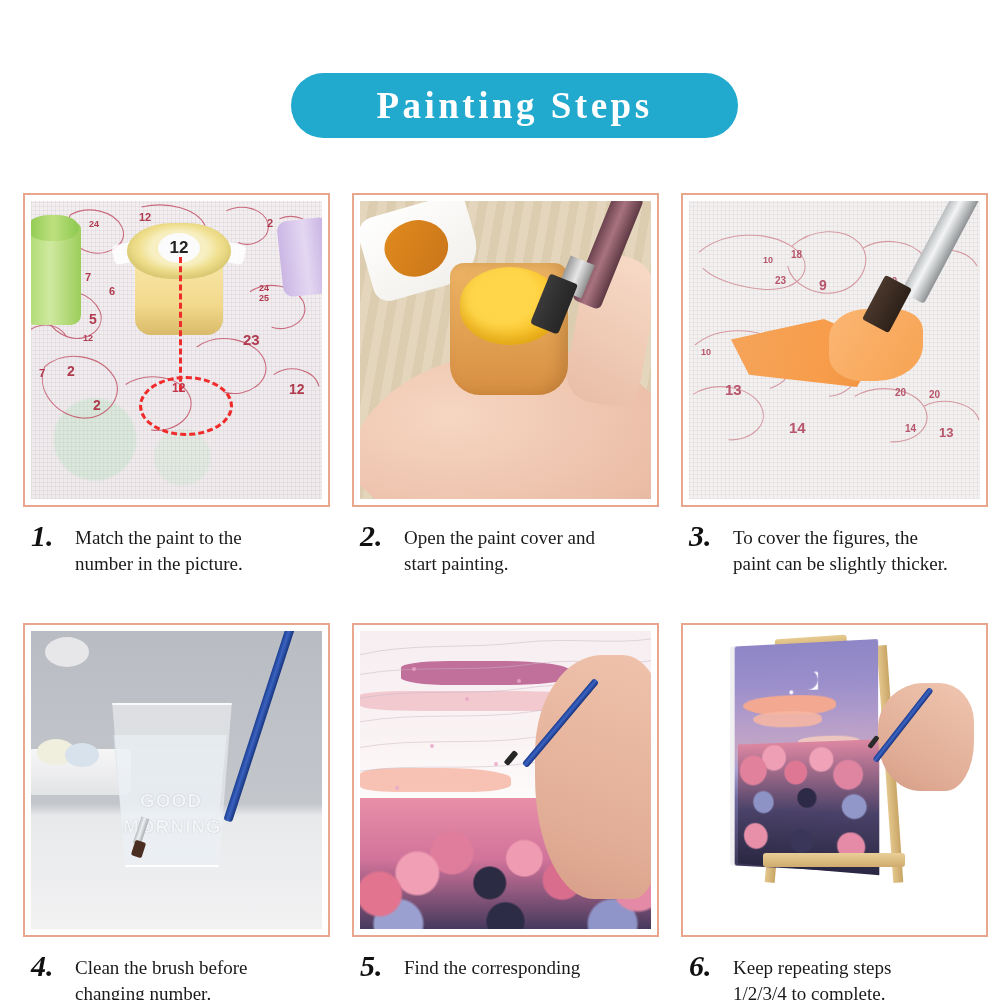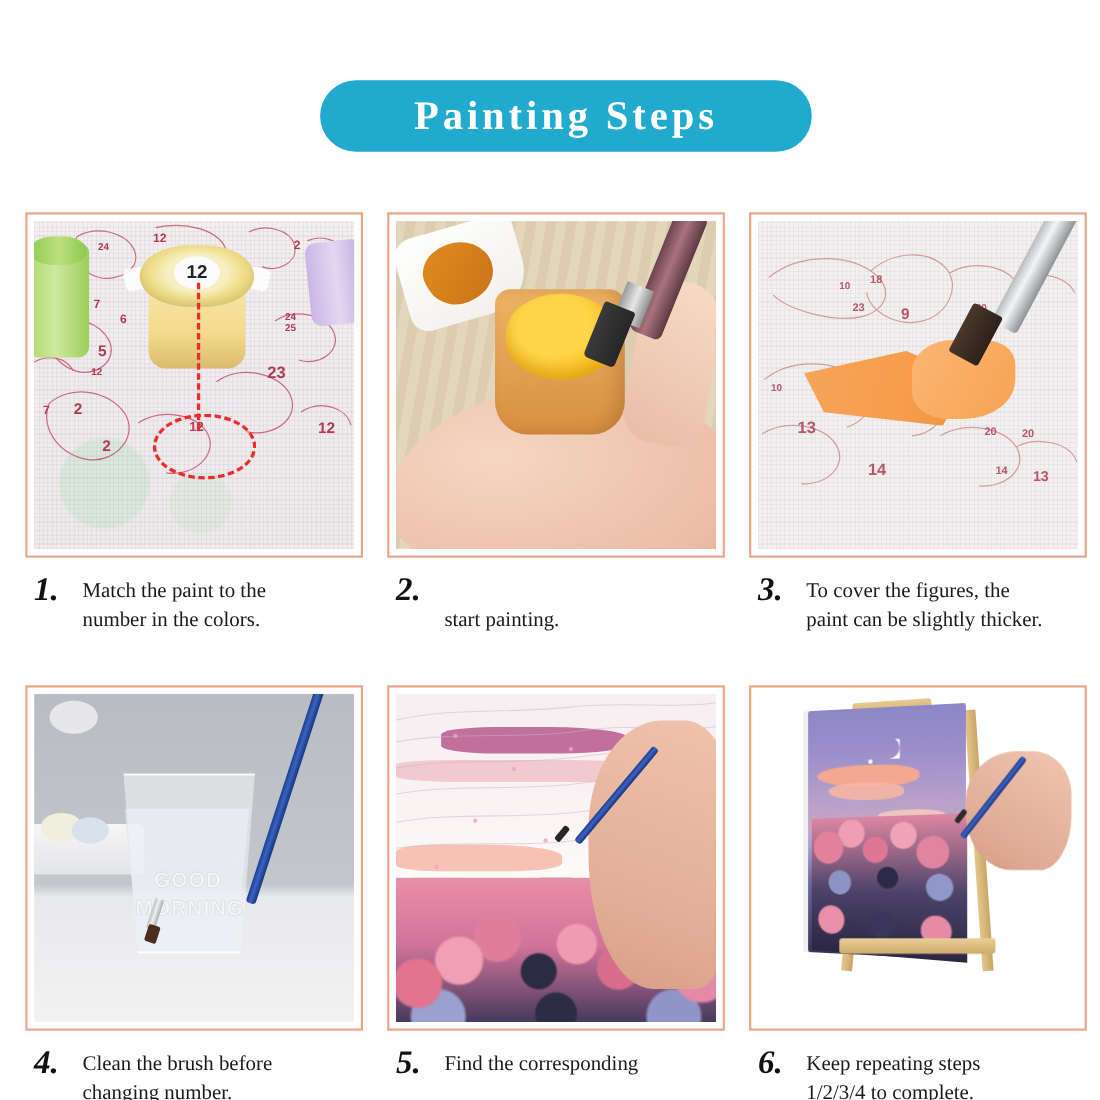--- a/index.html
+++ b/index.html
@@ -519,21 +519,21 @@
 
         <div class="p1-dashline"></div>
         <div class="p1-ellipse"></div>
         <div class="p1-target">12</div>
       </div>
     </div>
     <div class="caption">
       <span class="step-num">1.</span>
       <span class="step-text">
         <span>Match the paint to the</span><br>
-        <span>number in the colors.</span>
+        <span>number in the picture.</span>
       </span>
     </div>
   </div>
 
   <div class="step-cell">
     <div class="photo-frame">
       <div class="photo">
         <div class="p2-bg"></div>
         <div class="p2-hand"></div>
         <div class="p2-finger"></div>
@@ -543,21 +543,21 @@
         <div class="p2-pot"></div>
         <div class="p2-paint"></div>
         <div class="p2-brush-handle"></div>
         <div class="p2-ferrule"></div>
         <div class="p2-bristle"></div>
       </div>
     </div>
     <div class="caption">
       <span class="step-num">2.</span>
       <span class="step-text">
-        <br>
+        <span>Open the paint cover and</span><br>
         <span>start painting.</span>
       </span>
     </div>
   </div>
 
   <div class="step-cell">
     <div class="photo-frame">
       <div class="photo">
         <div class="p3-bg"></div>
         <div class="p3-weave"></div>

